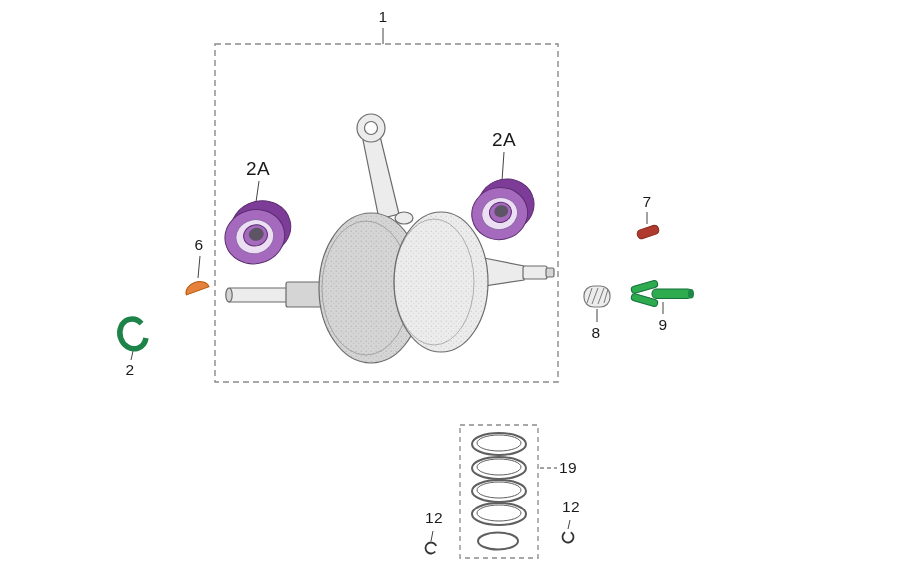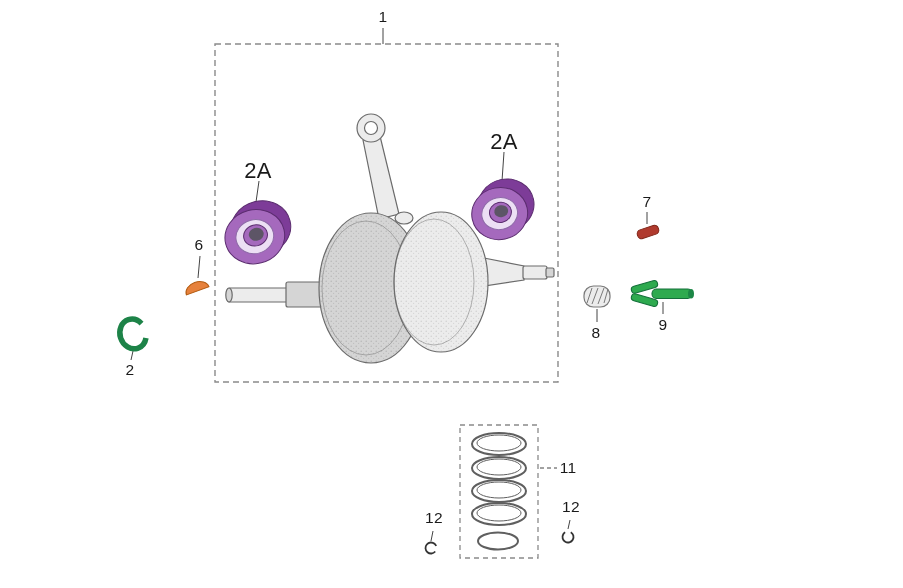--- a/index.html
+++ b/index.html
@@ -15,21 +15,21 @@
   .part-label {
     position: absolute;
     transform: translateX(-50%);
     font-size: 15.5px;
     font-weight: 400;
     color: var(--label-color, #1a1a1a);
     white-space: nowrap;
     user-select: none;
     letter-spacing: 0.3px;
   }
-  .part-label.lg { font-size: 22px; }
+  .part-label.lg { font-size: 19px; }
 </style>
 </head>
 <body>
 
 <div class="canvas">
 
   <svg class="art" width="903" height="588" viewBox="0 0 903 588">
     <defs>
       <pattern id="stipple" width="5" height="5" patternUnits="userSpaceOnUse">
         <circle cx="1.2" cy="1.2" r="0.7" fill="#8f8f8f" opacity="0.5"></circle>
@@ -146,17 +146,17 @@
   </svg>
 
   <div class="part-label" style="left:383px; top:8px;">1</div>
   <div class="part-label lg" style="left:258px; top:158px;">2A</div>
   <div class="part-label lg" style="left:504px; top:129px;">2A</div>
   <div class="part-label" style="left:130px; top:361px;">2</div>
   <div class="part-label" style="left:199px; top:236px;">6</div>
   <div class="part-label" style="left:647px; top:193px;">7</div>
   <div class="part-label" style="left:596px; top:324px;">8</div>
   <div class="part-label" style="left:663px; top:316px;">9</div>
-  <div class="part-label" style="left:568px; top:459px;">11</div>
+  <div class="part-label" style="left:568px; top:459px;">19</div>
   <div class="part-label" style="left:434px; top:509px;">12</div>
   <div class="part-label" style="left:571px; top:498px;">12</div>
 
 </div>
 
 </body></html>

